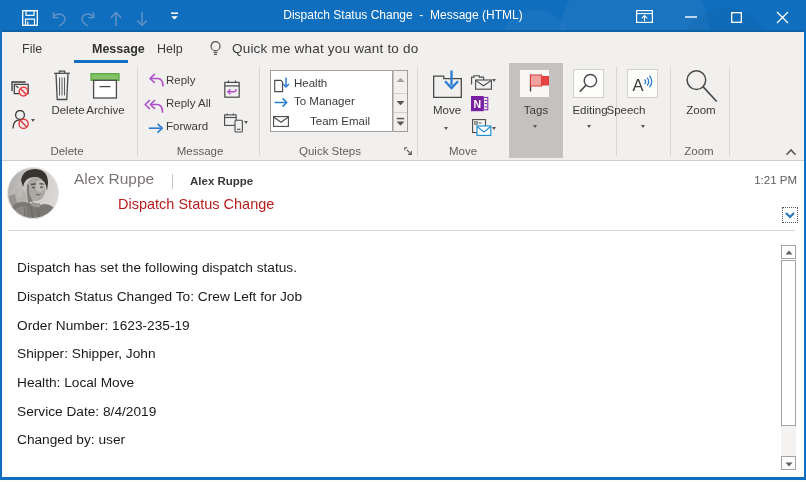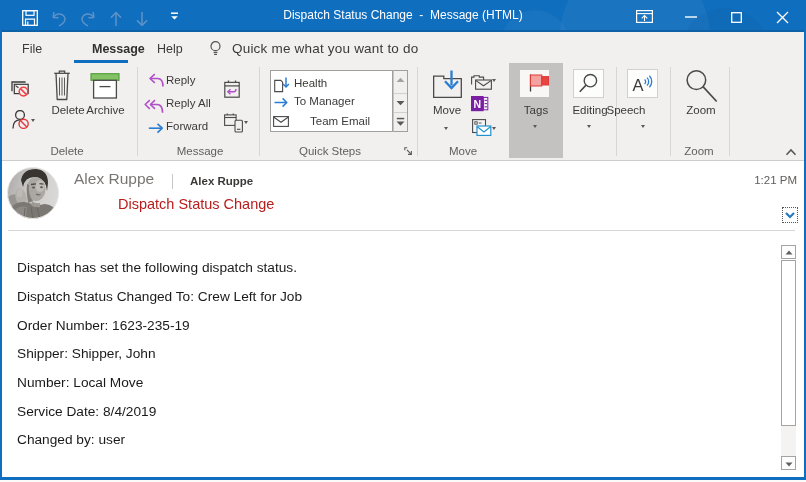--- a/index.html
+++ b/index.html
@@ -335,21 +335,21 @@
       </svg>
     </div>
     <div id="hline"></div>
   </div>
 
   <div id="mbody">
     <div class="bline" style="top:27px;">Dispatch has set the following dispatch status.</div>
     <div class="bline" style="top:56px;">Dispatch Status Changed To: Crew Left for Job</div>
     <div class="bline" style="top:85px;">Order Number: 1623-235-19</div>
     <div class="bline" style="top:113px;">Shipper: Shipper, John</div>
-    <div class="bline" style="top:142px;">Number: Local Move</div>
+    <div class="bline" style="top:142px;">Health: Local Move</div>
     <div class="bline" style="top:171px;">Service Date: 8/4/2019</div>
     <div class="bline" style="top:199px;">Changed by: user</div>
     <div style="position:absolute;left:779px;top:12px;width:15px;height:226px;">
       <div style="position:absolute;left:0;top:0;width:15px;height:14px;background:#fdfdfd;border:1px solid #a3a3a3;">
         <svg class="abs" style="left:3px;top:4px;" width="8" height="5" viewBox="0 0 8 5">
             <path d="M0.5 4.5 L4 0.5 L7.5 4.5 Z" fill="#606060"></path>
           </svg>
       </div>
       <div style="position:absolute;left:0;top:15px;width:15px;height:166px;background:#fff;border:1px solid #a3a3a3;"></div>
       <div style="position:absolute;left:0;top:181px;width:15px;height:30px;background:#f4f3f2;"></div>

